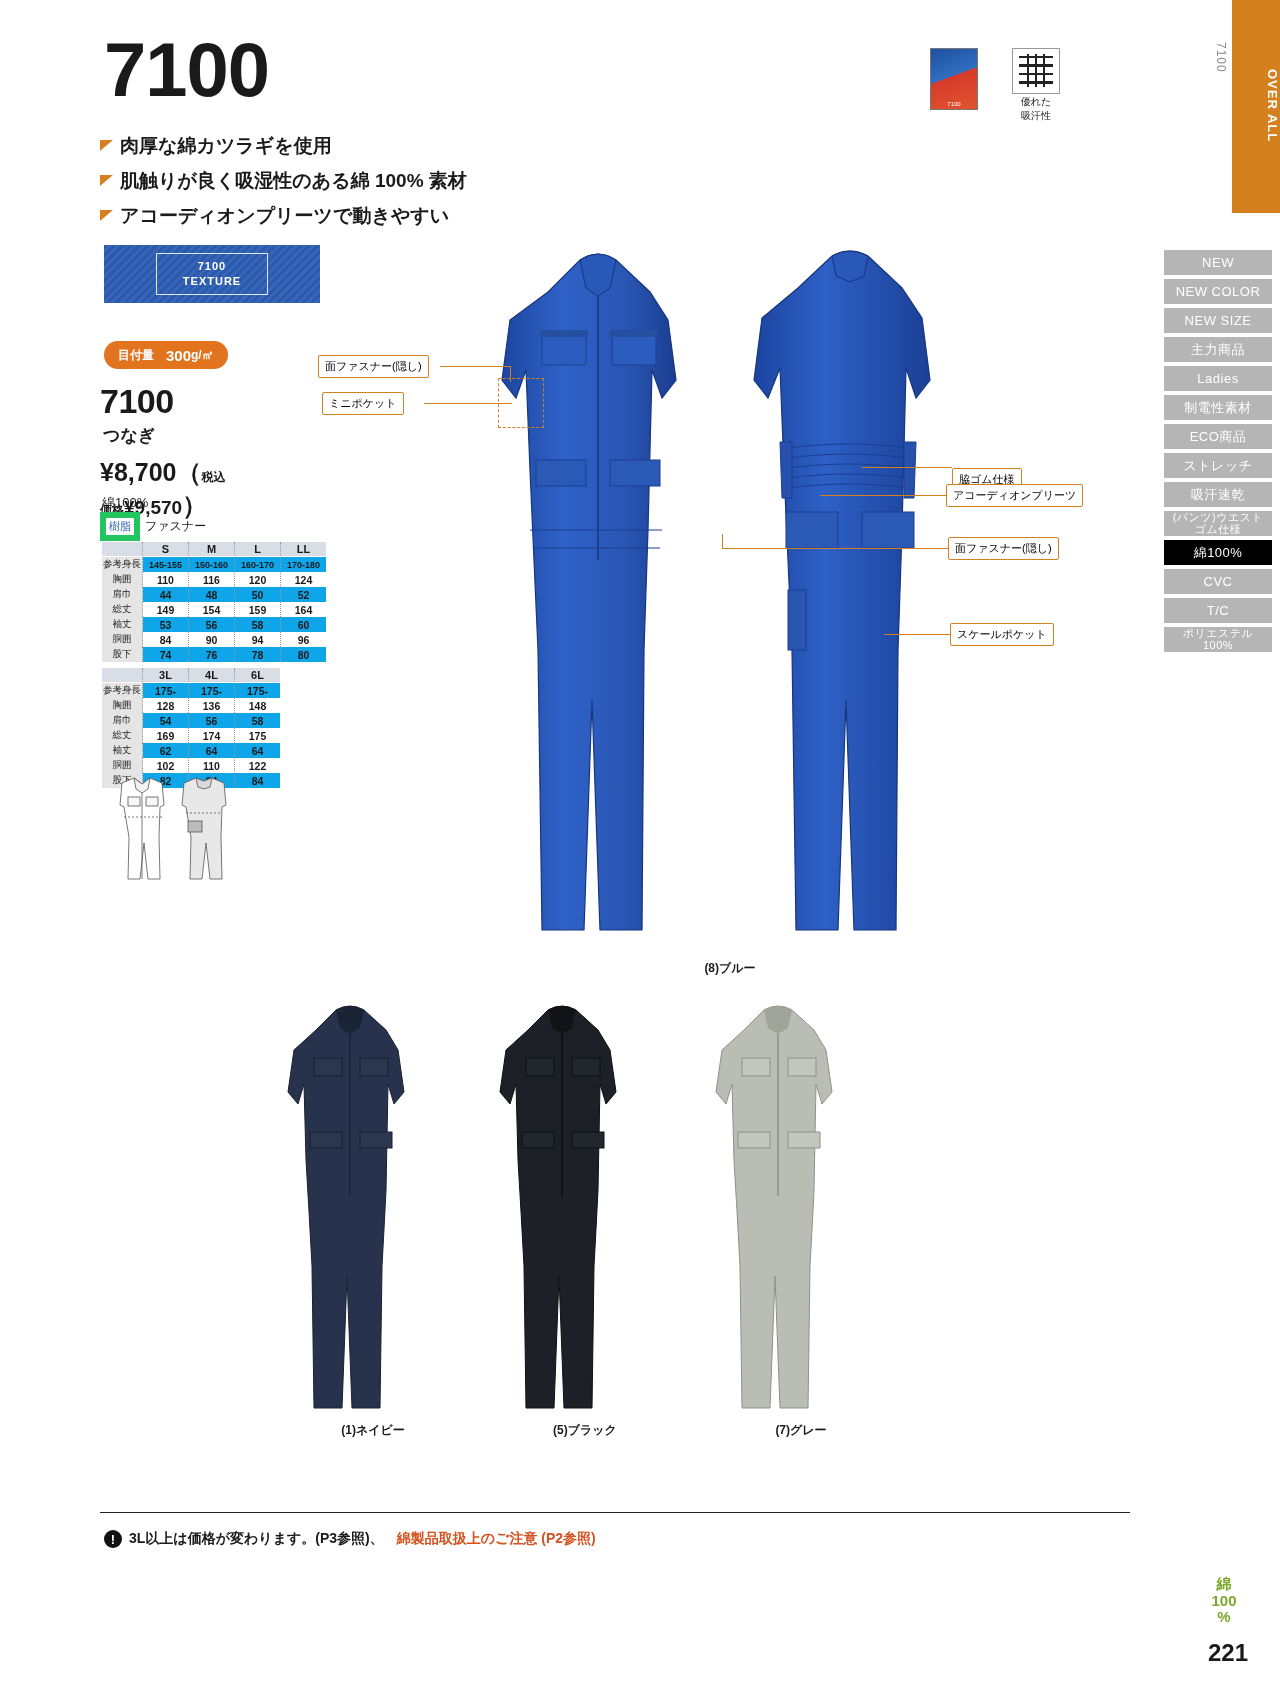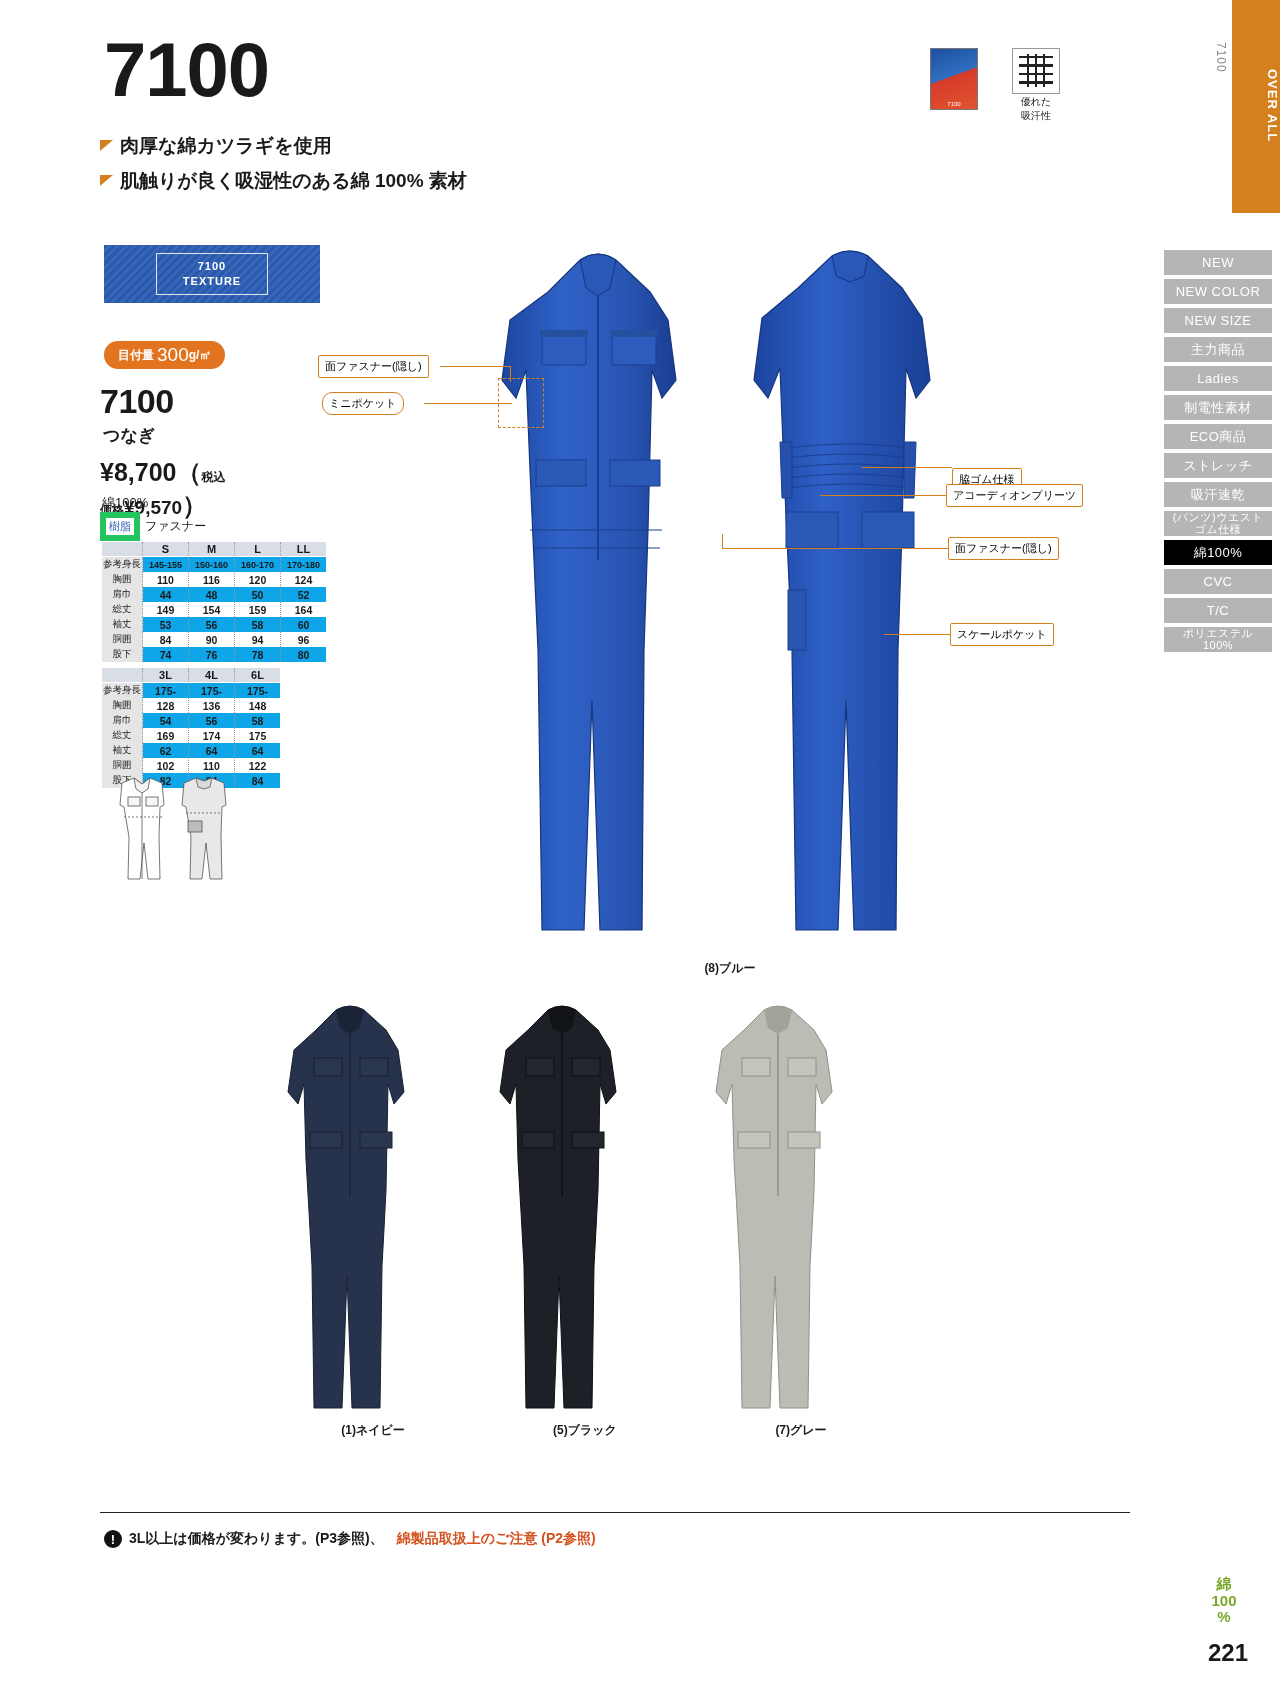--- a/index.html
+++ b/index.html
@@ -66,21 +66,21 @@
   }
   .texture .inner{
     border:1px solid rgba(255,255,255,.85);color:#ffffff;font-size:11px;
     text-align:center;line-height:1.35;padding:5px 26px;font-weight:bold;letter-spacing:1px;
   }
   .weight{
     position:absolute;left:104px;top:341px;height:28px;background:#e2731f;color:#fff;
     border-radius:14px;display:flex;align-items:center;padding:0 14px;
   }
   .weight .lb{font-size:12px;font-weight:bold;}
-  .weight .vl{font-size:19px;font-weight:normal;margin-left:3px;}
+  .weight .vl{font-size:15px;font-weight:bold;margin-left:12px;}
   .weight .un{font-size:12px;font-weight:bold;}
   .code2{position:absolute;left:100px;top:382px;font-size:34px;font-weight:bold;letter-spacing:-0.5px;}
   .ctype{position:absolute;left:103px;top:424px;font-size:17px;font-weight:bold;}
   .price{position:absolute;left:100px;top:456px;font-size:25px;font-weight:bold;}
   .price .tax{font-size:12px;font-weight:bold;}
   .price .tval{font-size:19px;font-weight:bold;}
   .mat{position:absolute;left:102px;top:494px;font-size:13px;}
   .zip{position:absolute;left:100px;top:512px;display:flex;align-items:center;font-size:12px;}
   .zip .bx{border:6px solid #22c55e;color:#2b5fae;font-size:11px;padding:1px 3px;margin-right:5px;}
 
@@ -170,20 +170,24 @@
 
   <div class="bullets">
     <div class="bullet">
       <span class="mk"></span>
       <span>肉厚な綿カツラギを使用</span>
     </div>
     <div class="bullet">
       <span class="mk"></span>
       <span>肌触りが良く吸湿性のある綿 100% 素材</span>
     </div>
+    <div class="bullet">
+      <span class="mk"></span>
+      <span>アコーディオンプリーツで動きやすい</span>
+    </div>
   </div>
 
   <div class="pkg-img">
     <span>7100</span>
   </div>
 
   <div class="abs-icon">
     <div class="bx">
       <i style="left:6px;top:7px;width:34px;height:2px;"></i>
       <i style="left:6px;top:15px;width:34px;height:3px;"></i>
@@ -405,21 +409,21 @@
       </g>
     </svg>
   </div>
 
   <div class="caption cap-main">(8)ブルー</div>
 
   <div class="callout" style="left:318px;top:355px;">面ファスナー(隠し)</div>
   <div class="lead" style="left:440px;top:366px;width:70px;"></div>
   <div class="leadv" style="left:510px;top:366px;height:16px;"></div>
 
-  <div class="callout" style="left:322px;top:392px;border-radius:10px;">ミニポケット</div>
+  <div class="callout" style="left:322px;top:392px;">ミニポケット</div>
   <div class="lead" style="left:424px;top:403px;width:88px;"></div>
   <div style="position:absolute;left:498px;top:378px;width:44px;height:48px;border:1px dashed #d4801f;"></div>
 
   <div class="callout" style="left:952px;top:468px;">脇ゴム仕様</div>
   <div class="lead" style="left:862px;top:467px;width:90px;"></div>
 
   <div class="callout" style="left:946px;top:484px;">アコーディオンプリーツ</div>
   <div class="lead" style="left:820px;top:495px;width:126px;"></div>
 
   <div class="callout" style="left:948px;top:537px;">面ファスナー(隠し)</div>

